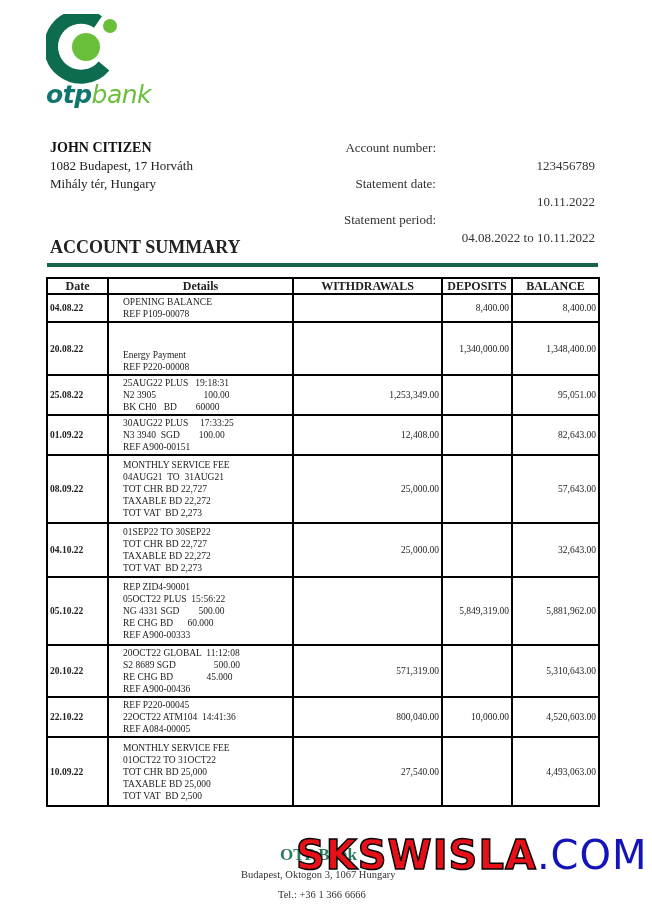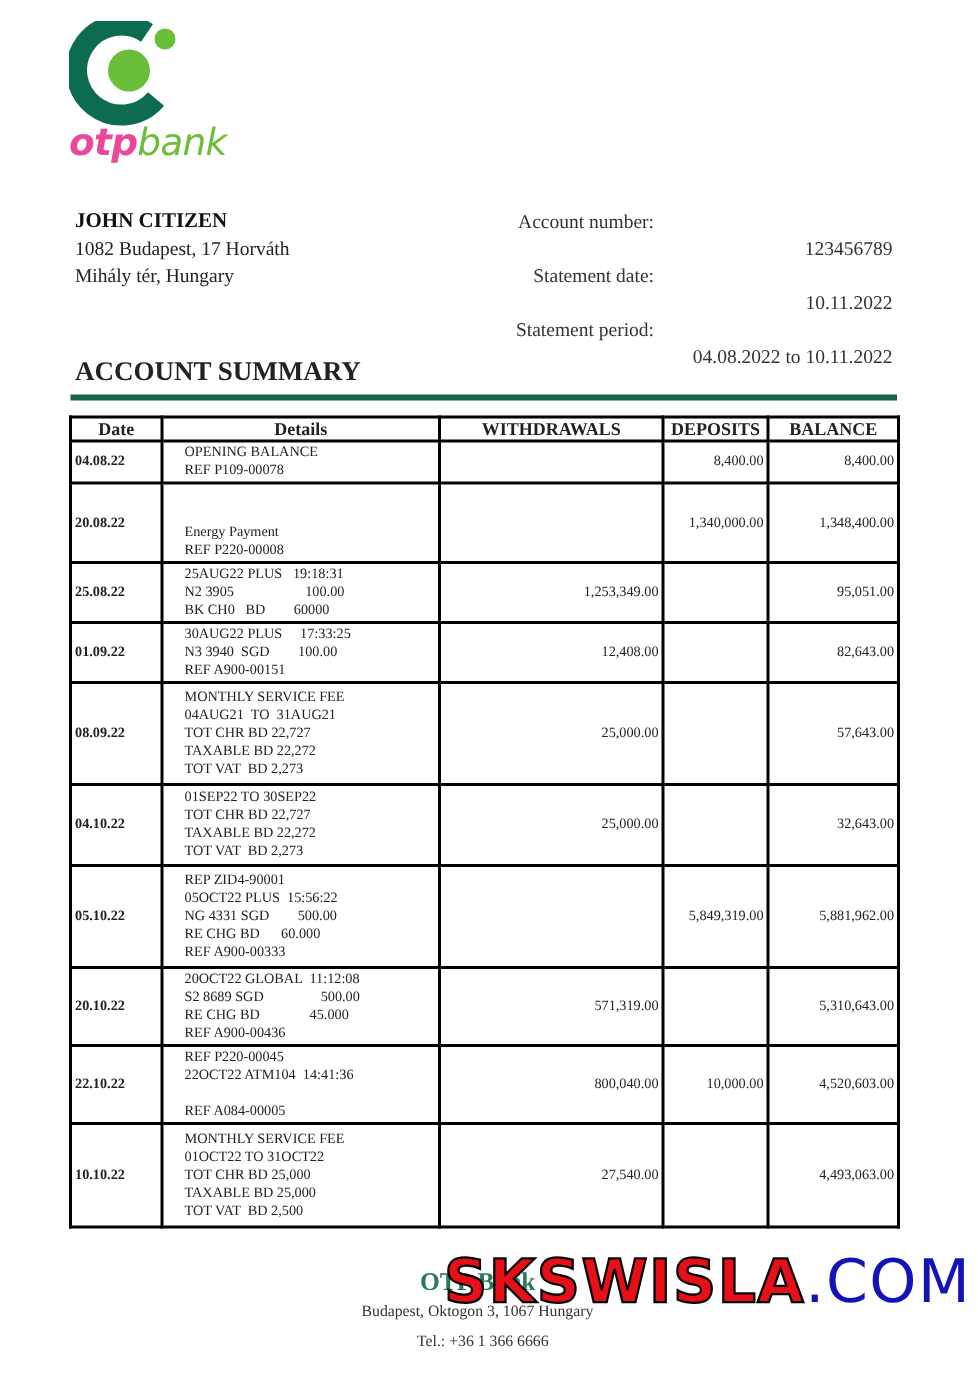--- a/index.html
+++ b/index.html
@@ -1,19 +1,19 @@
 <!DOCTYPE html>
 <html><head>
 <meta charset="utf-8">
 <style>
   html, body { margin:0; padding:0; background:#ffffff; }
   body { width:652px; height:920px; position:relative; overflow:hidden; font-family:"Liberation Serif", serif; color:#222; }
   .logo { position:absolute; left:46px; top:14px; width:110px; height:100px; }
   .logo-word { position:absolute; left:46px; top:80px; font-family:"DejaVu Sans", sans-serif; font-size:25px; letter-spacing:-0.5px; }
-  .logo-word .otp { color:#ec4899; font-weight:bold; font-style:italic; }
+  .logo-word .otp { color:#0f766e; font-weight:bold; font-style:italic; }
   .logo-word .bank { color:#6abf3a; font-style:italic; }
   .cust { position:absolute; left:50px; top:139px; font-size:13px; line-height:18px; }
   .cust .name { font-weight:bold; font-size:14px; color:#111; }
   .acct { position:absolute; left:330px; top:139px; width:265px; font-size:13px; line-height:18px; }
   .acct .row { display:flex;flex-direction:column; }
   .acct .lbl { width:106px; text-align:right; color:#333; }
   .acct .val { flex:1; text-align:right; color:#333; }
   .title { position:absolute; left:50px; top:237px; font-weight:bold; font-size:18px; color:#222; }
   .rule { position:absolute; left:47px; top:263px; width:551px; height:4px; background:#14634a; }
   table { position:absolute; left:46px; top:277px; width:552px; border-collapse:collapse; font-size:9.5px; table-layout:fixed; }
@@ -176,28 +176,28 @@
         </td>
         <td class="num">571,319.00</td>
         <td class="num"></td>
         <td class="num">5,310,643.00</td>
       </tr>
       <tr style="height: 39px;">
         <td class="date">22.10.22</td>
         <td class="det">
           <div style="white-space: pre;">REF P220-00045</div>
           <div style="white-space: pre;">22OCT22 ATM104  14:41:36</div>
-          <div style="white-space: pre; margin-top: 12px;">REF A084-00005</div>
+          <div style="white-space: pre;">REF A084-00005</div>
         </td>
         <td class="num">800,040.00</td>
         <td class="num">10,000.00</td>
         <td class="num">4,520,603.00</td>
       </tr>
       <tr style="height: 69px;">
-        <td class="date">10.10.22</td>
+        <td class="date">10.09.22</td>
         <td class="det">
           <div style="white-space: pre;">MONTHLY SERVICE FEE</div>
           <div style="white-space: pre;">01OCT22 TO 31OCT22</div>
           <div style="white-space: pre;">TOT CHR BD 25,000</div>
           <div style="white-space: pre;">TAXABLE BD 25,000</div>
           <div style="white-space: pre;">TOT VAT  BD 2,500</div>
         </td>
         <td class="num">27,540.00</td>
         <td class="num"></td>
         <td class="num">4,493,063.00</td>

